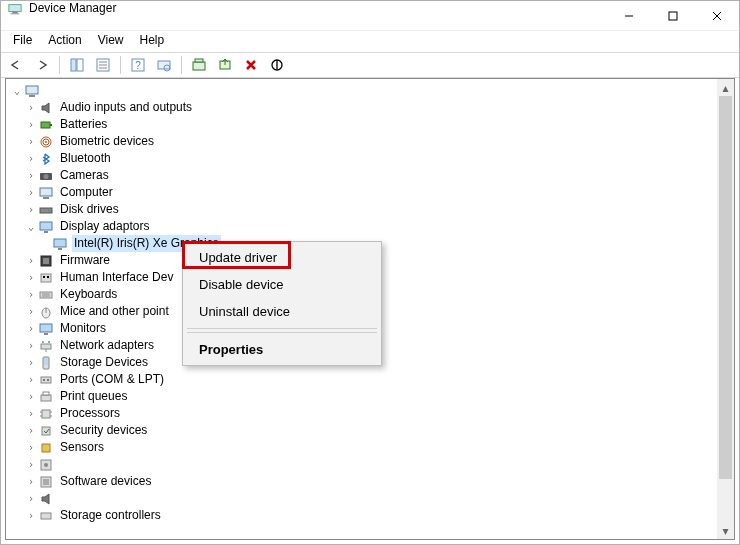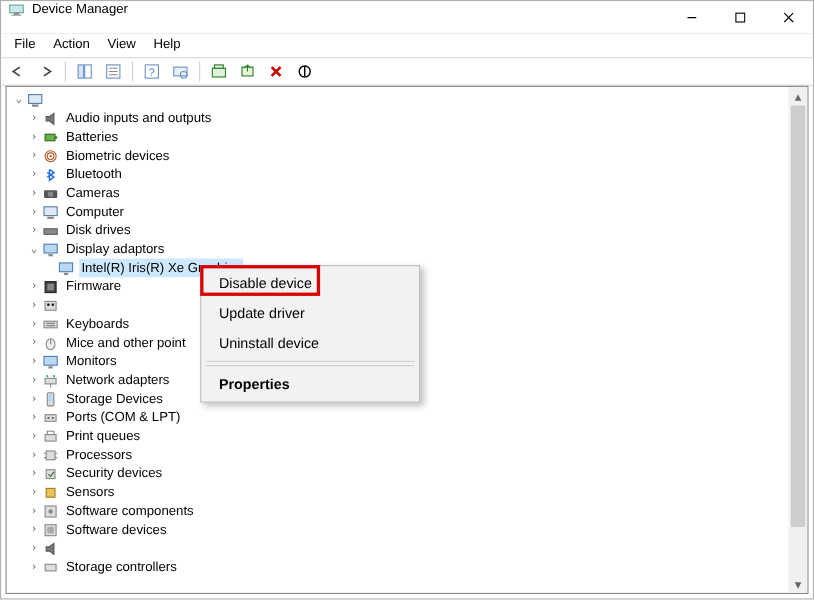--- a/index.html
+++ b/index.html
@@ -327,20 +327,21 @@
       </div>
     <div class="node" style="padding-left:14px">
         <span class="exp">›</span>
         <span class="ic">
           <svg width="14" height="14">
             <rect x="2" y="3" width="10" height="8" fill="#ddd" stroke="#888"></rect>
             <rect x="4" y="5" width="2" height="2"></rect>
             <rect x="8" y="5" width="2" height="2"></rect>
           </svg>
         </span>
+        <span class="label">Human Interface Dev</span>
       </div>
     <div class="node" style="padding-left:14px">
         <span class="exp">›</span>
         <span class="ic">
           <svg width="14" height="14">
             <rect x="1" y="4" width="12" height="6" fill="#ddd" stroke="#888"></rect>
             <line x1="3" y1="6" x2="11" y2="6" stroke="#888"></line>
             <line x1="3" y1="8" x2="11" y2="8" stroke="#888"></line>
           </svg>
         </span>
@@ -442,21 +443,20 @@
         <span class="label">Sensors</span>
       </div>
     <div class="node" style="padding-left:14px">
         <span class="exp">›</span>
         <span class="ic">
           <svg width="14" height="14">
             <rect x="2" y="2" width="10" height="10" fill="#ddd" stroke="#888"></rect>
             <circle cx="7" cy="7" r="2" fill="#888"></circle>
           </svg>
         </span>
-        <span class="label">Software components</span>
       </div>
     <div class="node" style="padding-left:14px">
         <span class="exp">›</span>
         <span class="ic">
           <svg width="14" height="14">
             <rect x="2" y="2" width="10" height="10" fill="#ddd" stroke="#888"></rect>
             <rect x="4" y="4" width="6" height="6" fill="#aaa"></rect>
           </svg>
         </span>
         <span class="label">Software devices</span>
@@ -483,22 +483,22 @@
 
   <div class="scrollbar">
     <div class="arrow">▴</div>
     <div class="track">
         <div class="thumb"></div>
       </div>
     <div class="arrow">▾</div>
   </div>
 
   <div class="ctxmenu" style="left:176px; top:162px;">
+    <div class="mitem">Update driver</div>
     <div class="mitem">Disable device</div>
-    <div class="mitem">Update driver</div>
     <div class="mitem">Uninstall device</div>
     <div class="msep"></div>
     <div class="msep"></div>
     <div class="mitem bold">Properties</div>
   </div>
 
   <div class="highlight-red" style="left:176px; top:162px; width:109px; height:28px;"></div>
 
 </div>
 

